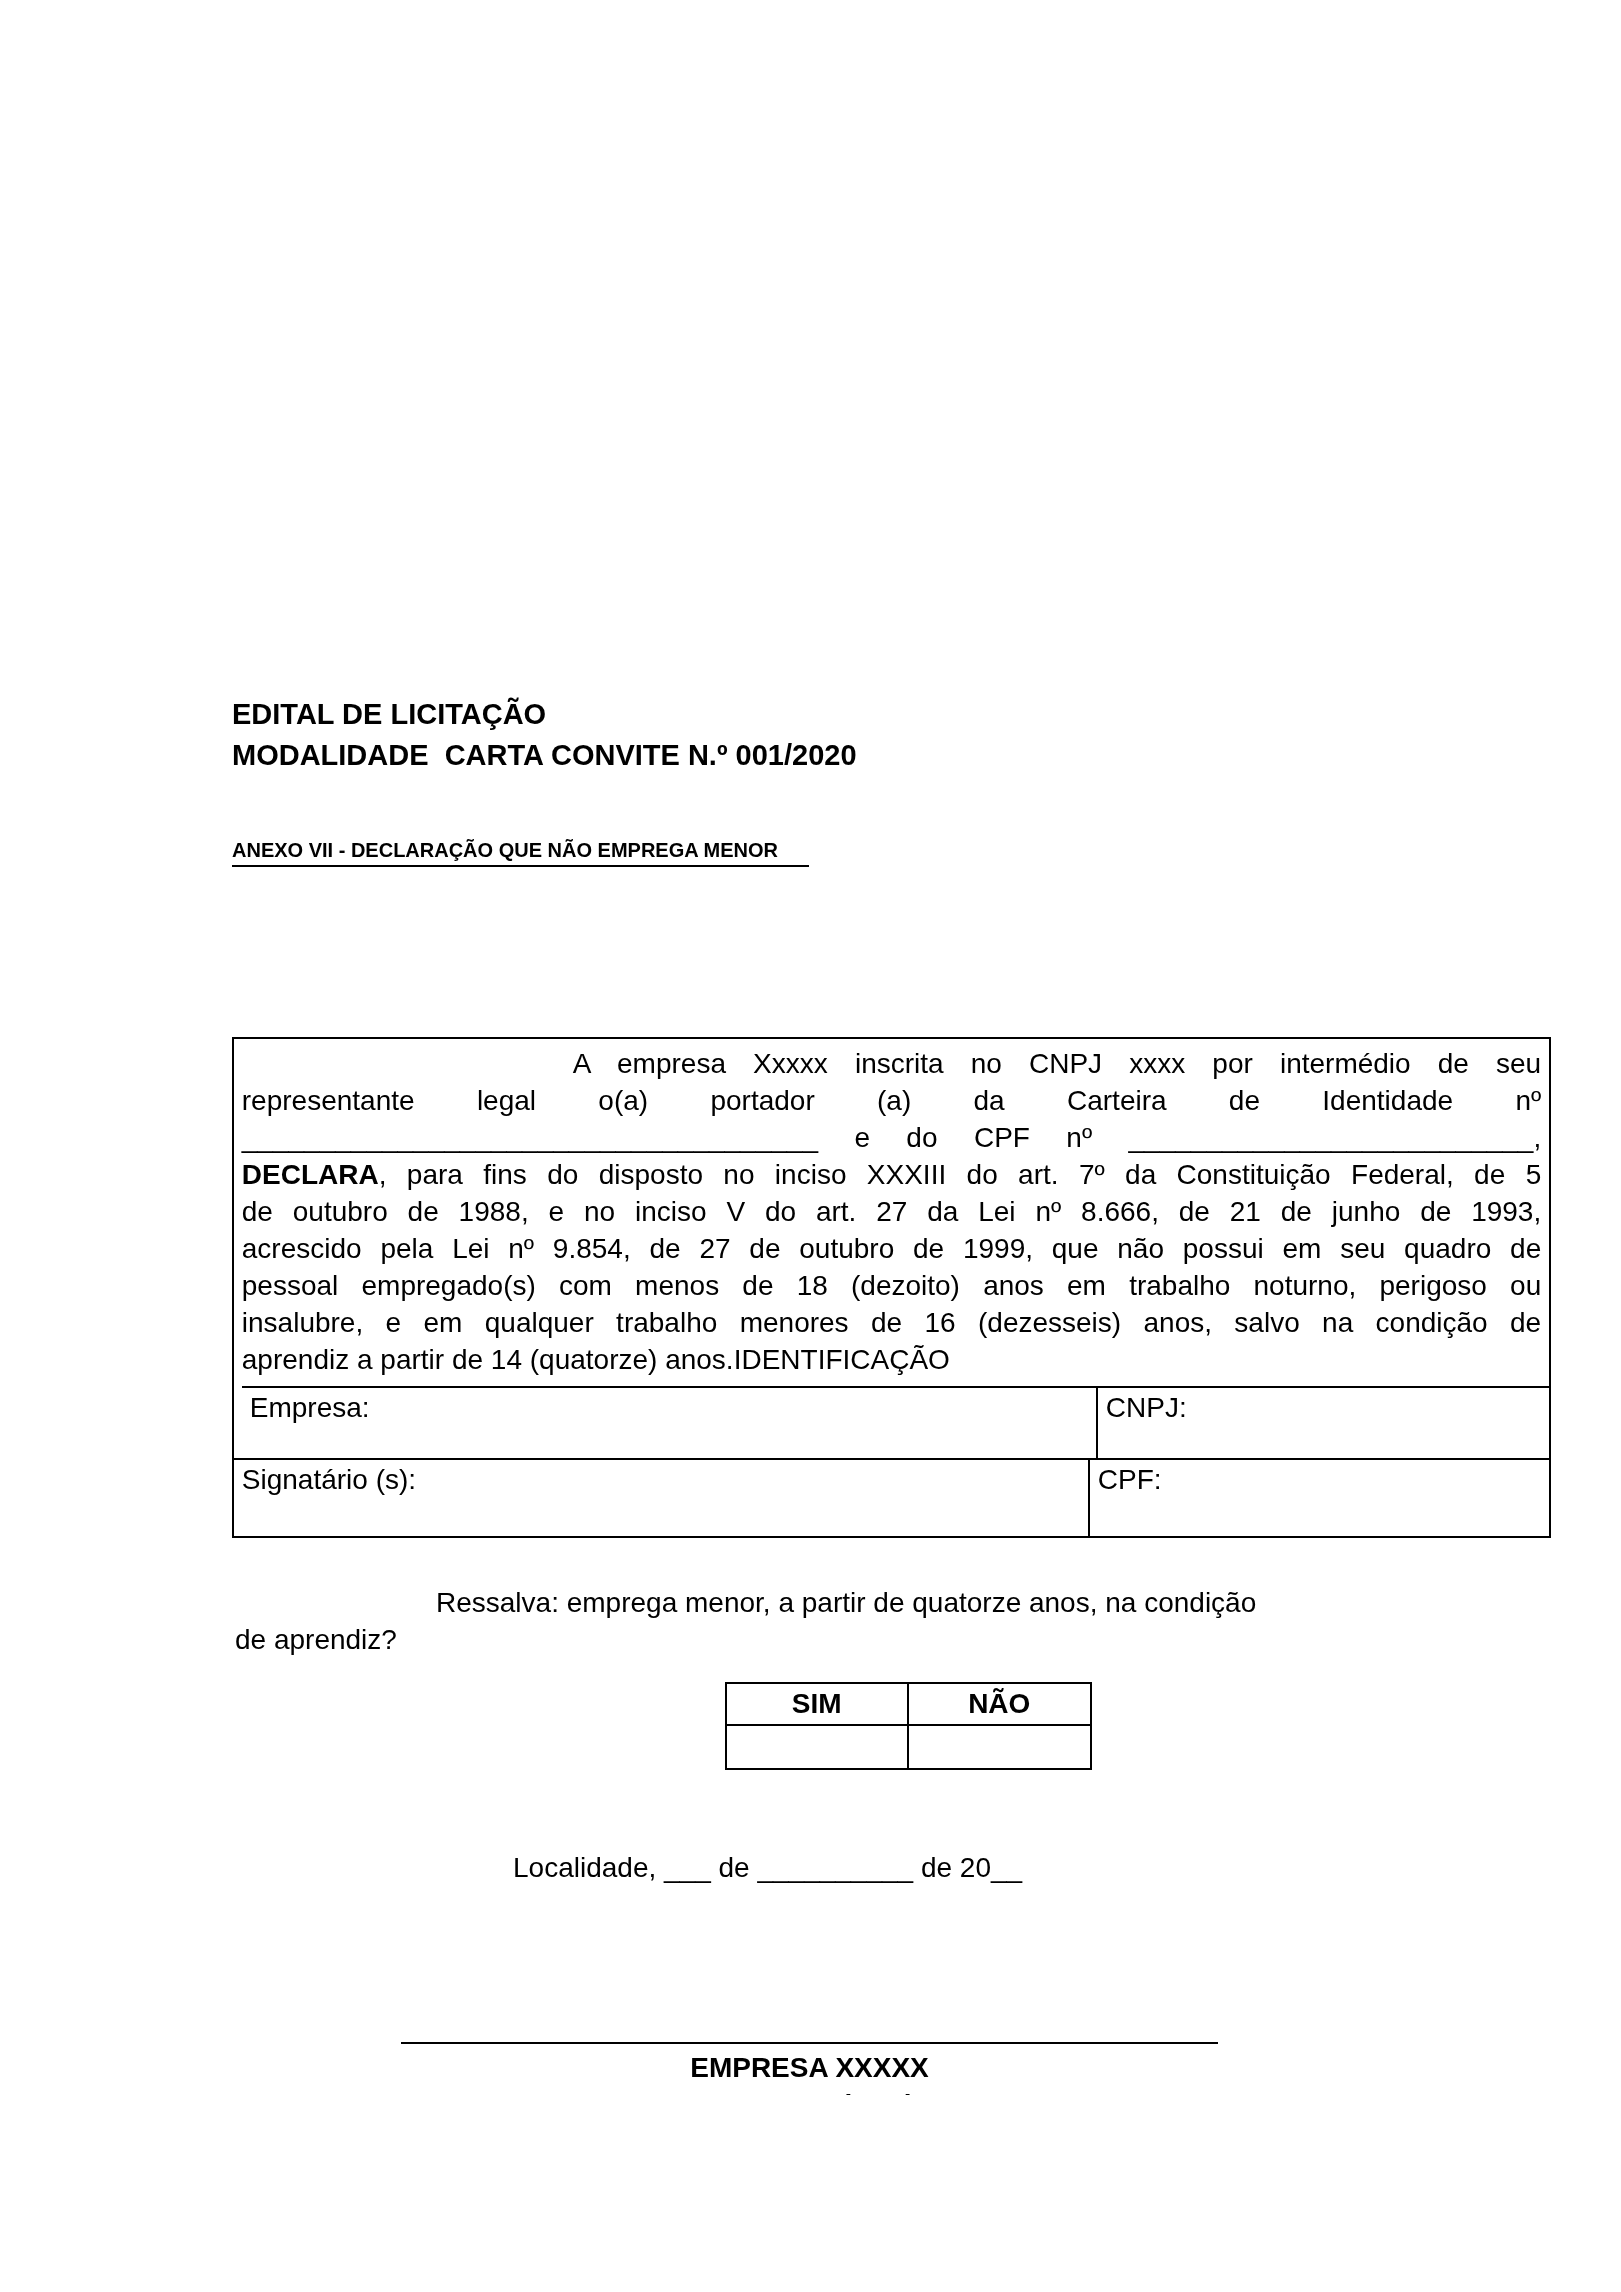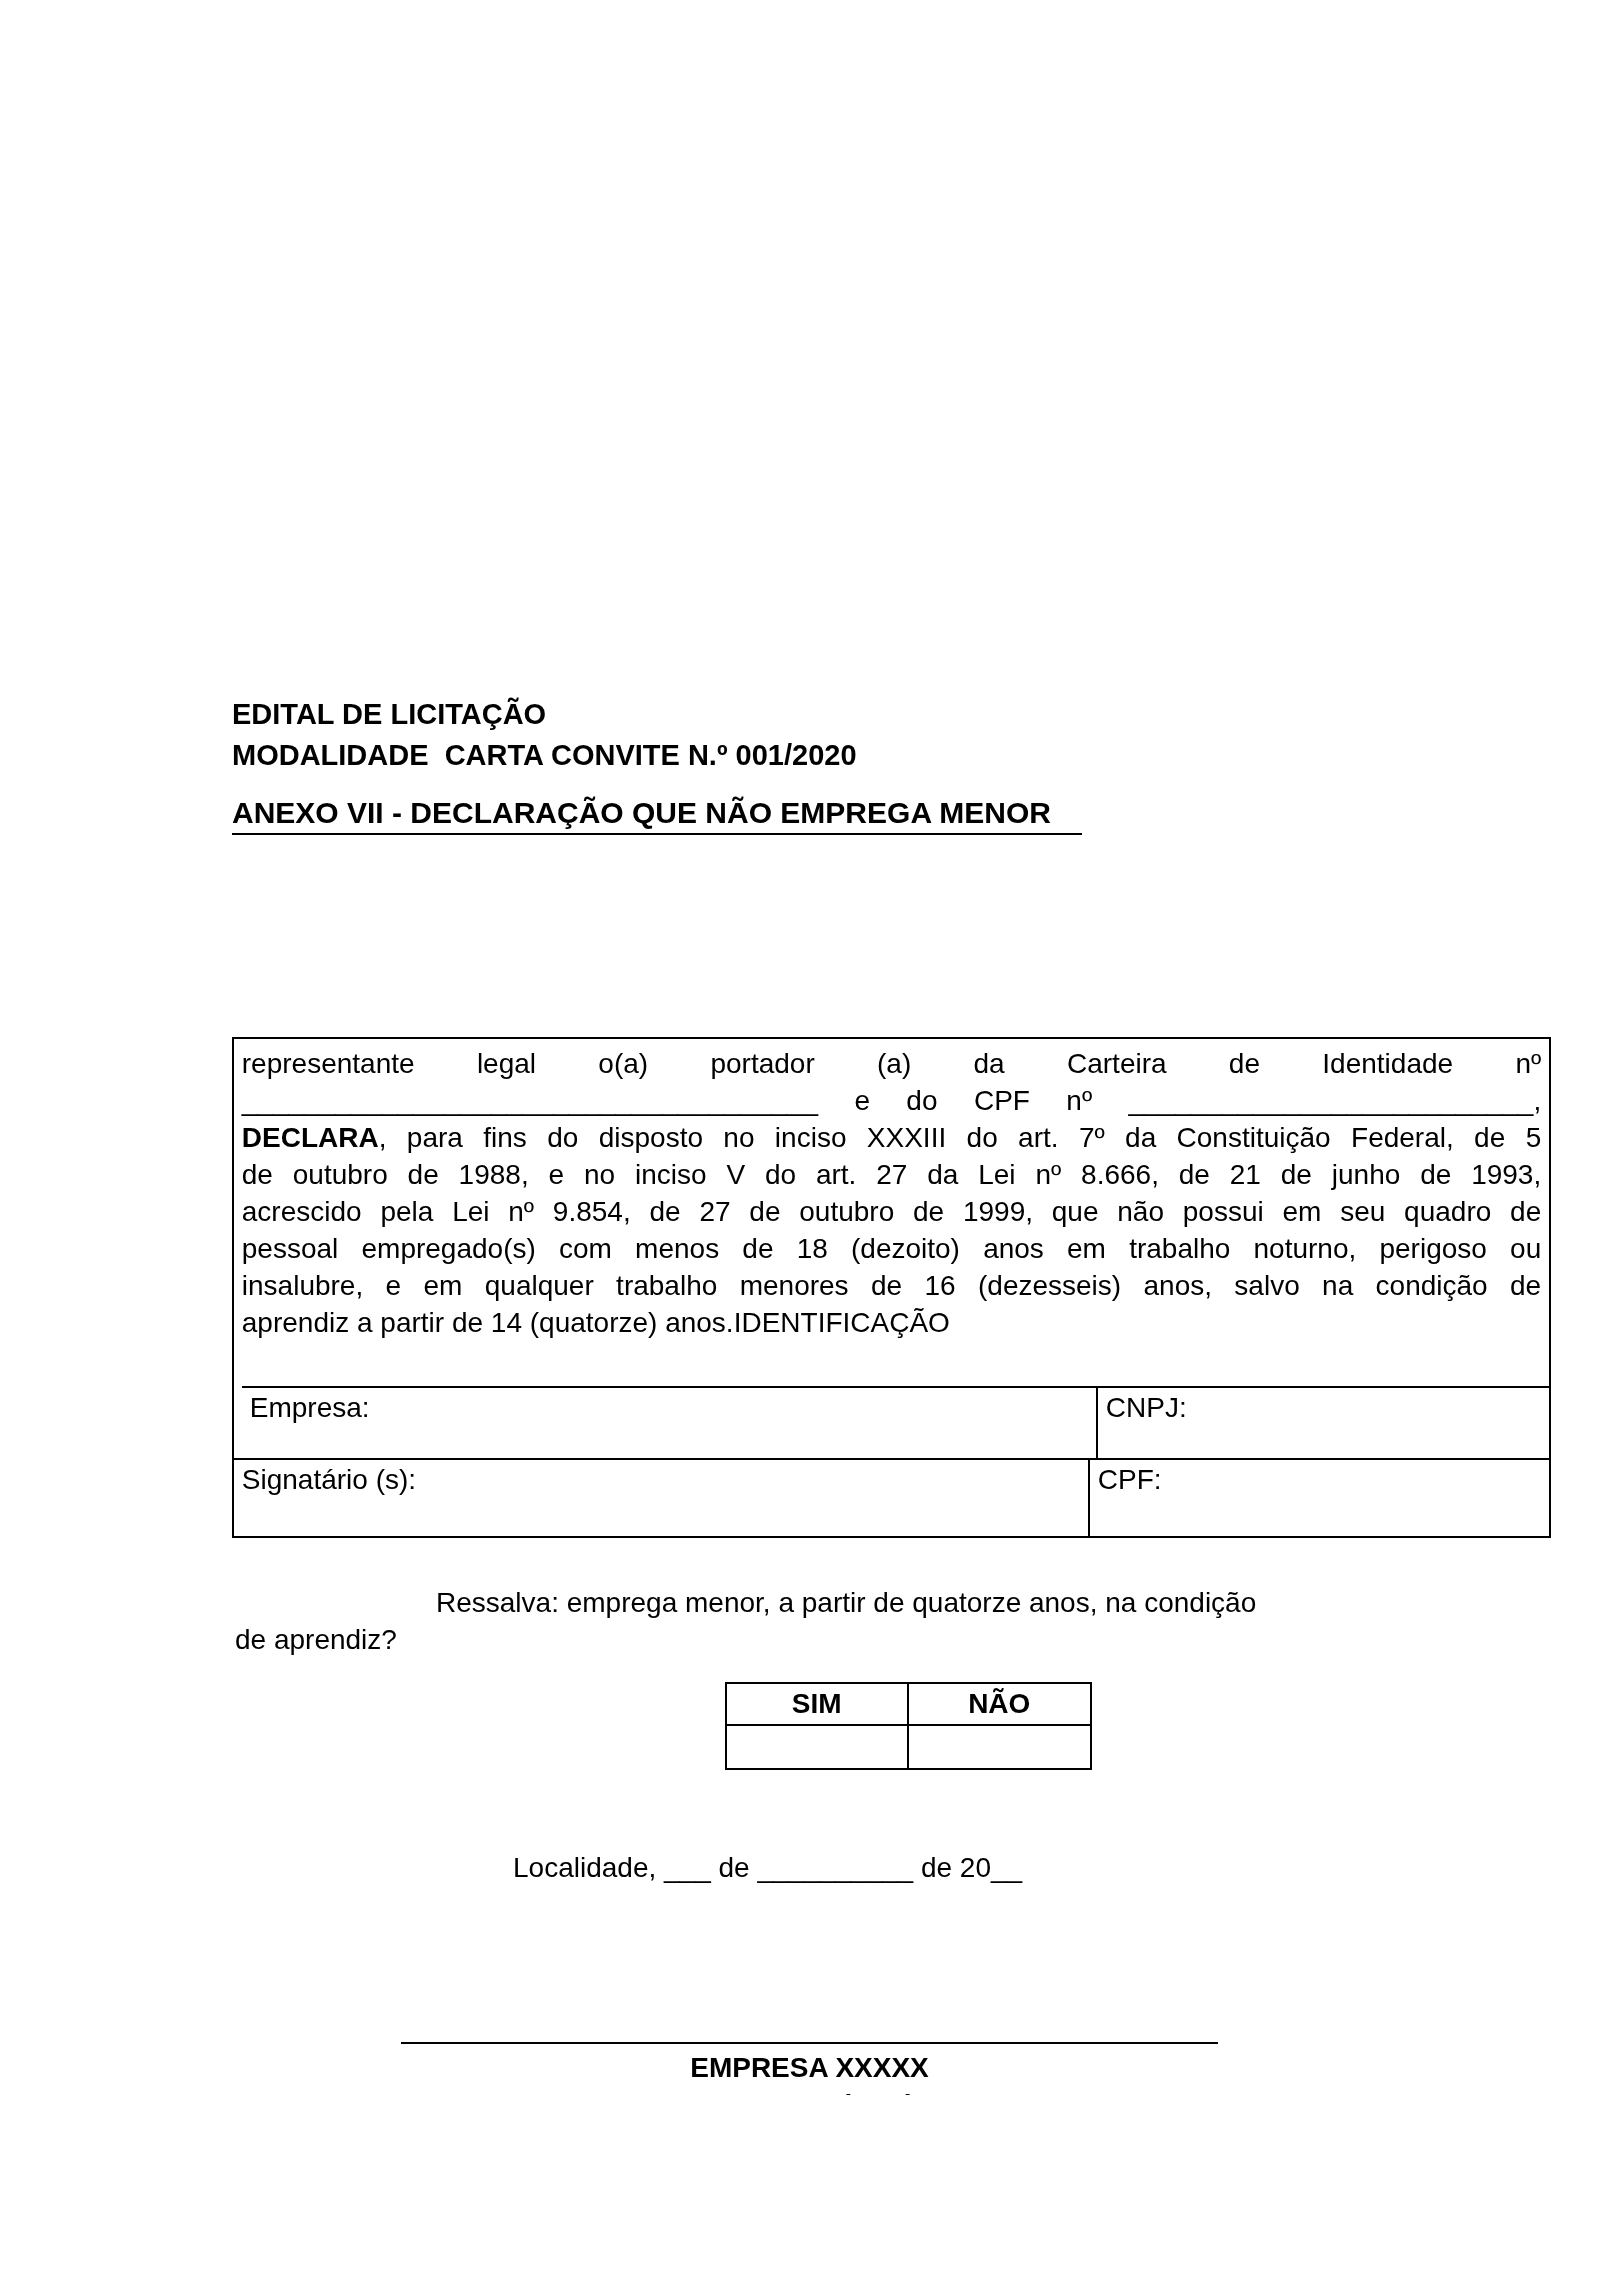--- a/index.html
+++ b/index.html
@@ -13,21 +13,21 @@
     font-size: 28px;
     overflow: hidden;
   }
   .abs { position: absolute; }
 
   
   .doc-header { left: 232px; top: 694px; width: 1319px; font-weight: bold; font-size: 29px; line-height: 41px; }
   .doc-header .hline { white-space: pre; }
 
   
-  .annex-title { left: 232px; top: 796px; font-weight: bold; font-size: 30px; }
+  .annex-title { left: 232px; top: 839px; font-weight: bold; font-size: 20px; }
   .annex-title .underlined {
     display: inline-block;
     border-bottom: 2.9px solid #000000;
     padding-right: 31px;
     padding-bottom: 2.9px;
   }
 
   
   .decl-box {
     left: 232px; top: 1037px; width: 1319px;
@@ -80,20 +80,21 @@
     <div class="hline">EDITAL DE LICITAÇÃO</div>
     <div class="hline">MODALIDADE  CARTA CONVITE N.º 001/2020</div>
   </div>
 
   <div class="abs annex-title">
     <span class="underlined">ANEXO VII - DECLARAÇÃO QUE NÃO EMPREGA MENOR</span>
   </div>
 
   <div class="abs decl-box">
     <div class="decl-text">
+        <div class="decl-line justify" style="text-indent: 331px;"><span>A empresa Xxxxx inscrita no CNPJ xxxx por intermédio de seu</span></div>
         <div class="decl-line justify"><span>representante legal o(a) portador (a) da Carteira de Identidade nº</span></div>
         <div class="decl-line justify"><span>_____________________________________ e do CPF nº __________________________,</span></div>
         <div class="decl-line justify"><span style="font-weight: bold;">DECLARA</span><span>, para fins do disposto no inciso XXXIII do art. 7º da Constituição Federal, de 5</span></div>
         <div class="decl-line justify"><span>de outubro de 1988, e no inciso V do art. 27 da Lei nº 8.666, de 21 de junho de 1993,</span></div>
         <div class="decl-line justify"><span>acrescido pela Lei nº 9.854, de 27 de outubro de 1999, que não possui em seu quadro de</span></div>
         <div class="decl-line justify"><span>pessoal empregado(s) com menos de 18 (dezoito) anos em trabalho noturno, perigoso ou</span></div>
         <div class="decl-line justify"><span>insalubre, e em qualquer trabalho menores de 16 (dezesseis) anos, salvo na condição de</span></div>
         <div class="decl-line"><span>aprendiz a partir de 14 (quatorze) anos.IDENTIFICAÇÃO</span></div>
       </div>
 

